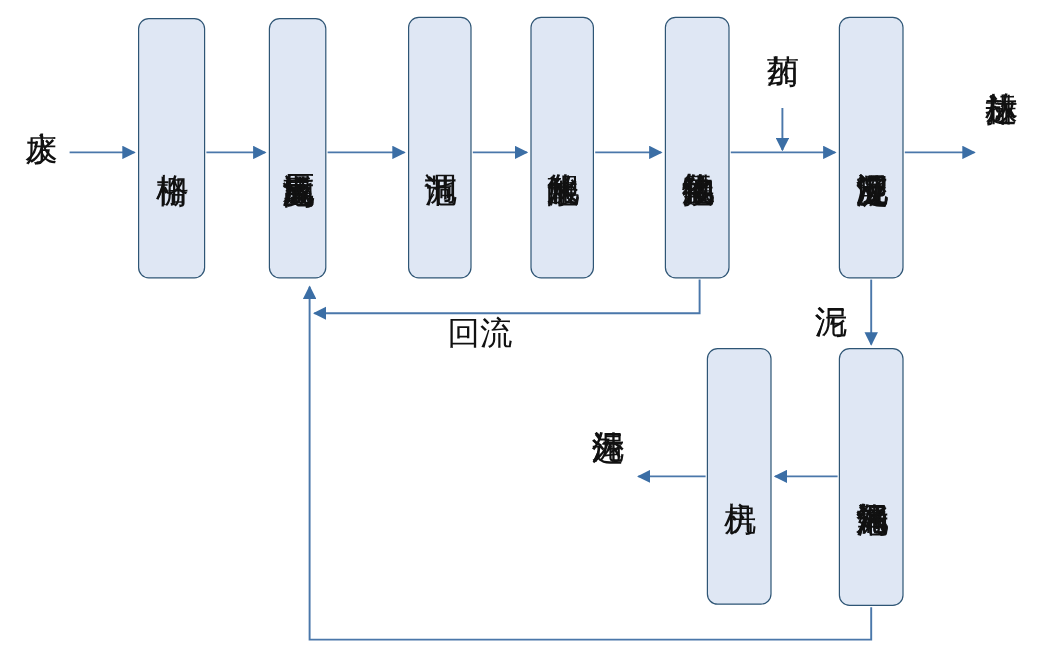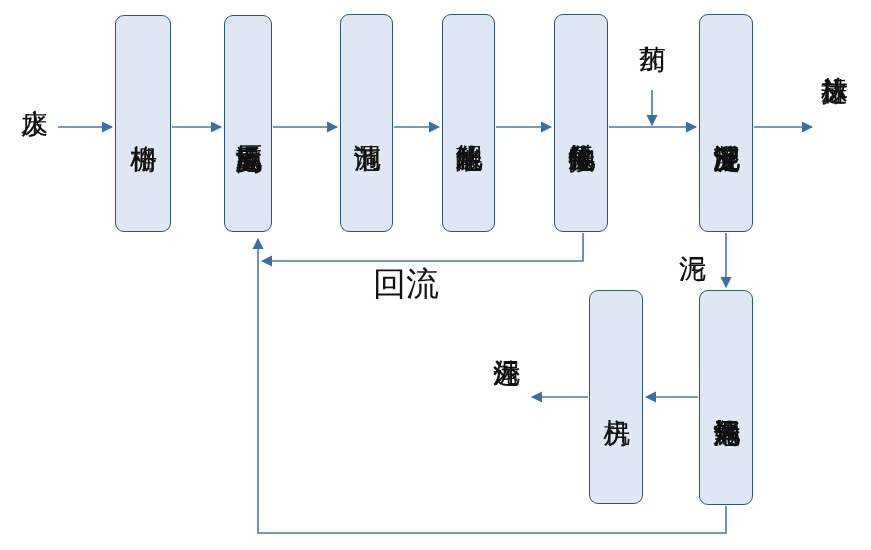--- a/index.html
+++ b/index.html
@@ -52,26 +52,26 @@
     text-orientation: upright;
     font-size: 27px;
     line-height: 1.02;
     color: #111111;
     white-space: nowrap;
     z-index: 3;
     font-family: "Liberation Sans", "DejaVu Sans", sans-serif;
   }
   .hlabel {
     position: absolute;
-    font-size: 33px;
+    font-size: 27px;
     line-height: 1.0;
     color: #111111;
     white-space: nowrap;
     z-index: 3;
-    font-family: Liberation Serif, serif;
+    font-family: Liberation Mono, monospace;
   }
 </style>
 </head>
 <body>
 
 <div id="canvas">
 
   <svg id="wires" viewBox="0 0 871 550" width="871" height="550">
     <defs>
       <marker id="ah" viewBox="0 0 10 10" refX="9" refY="5" markerWidth="7" markerHeight="7" orient="auto-start-reverse">

